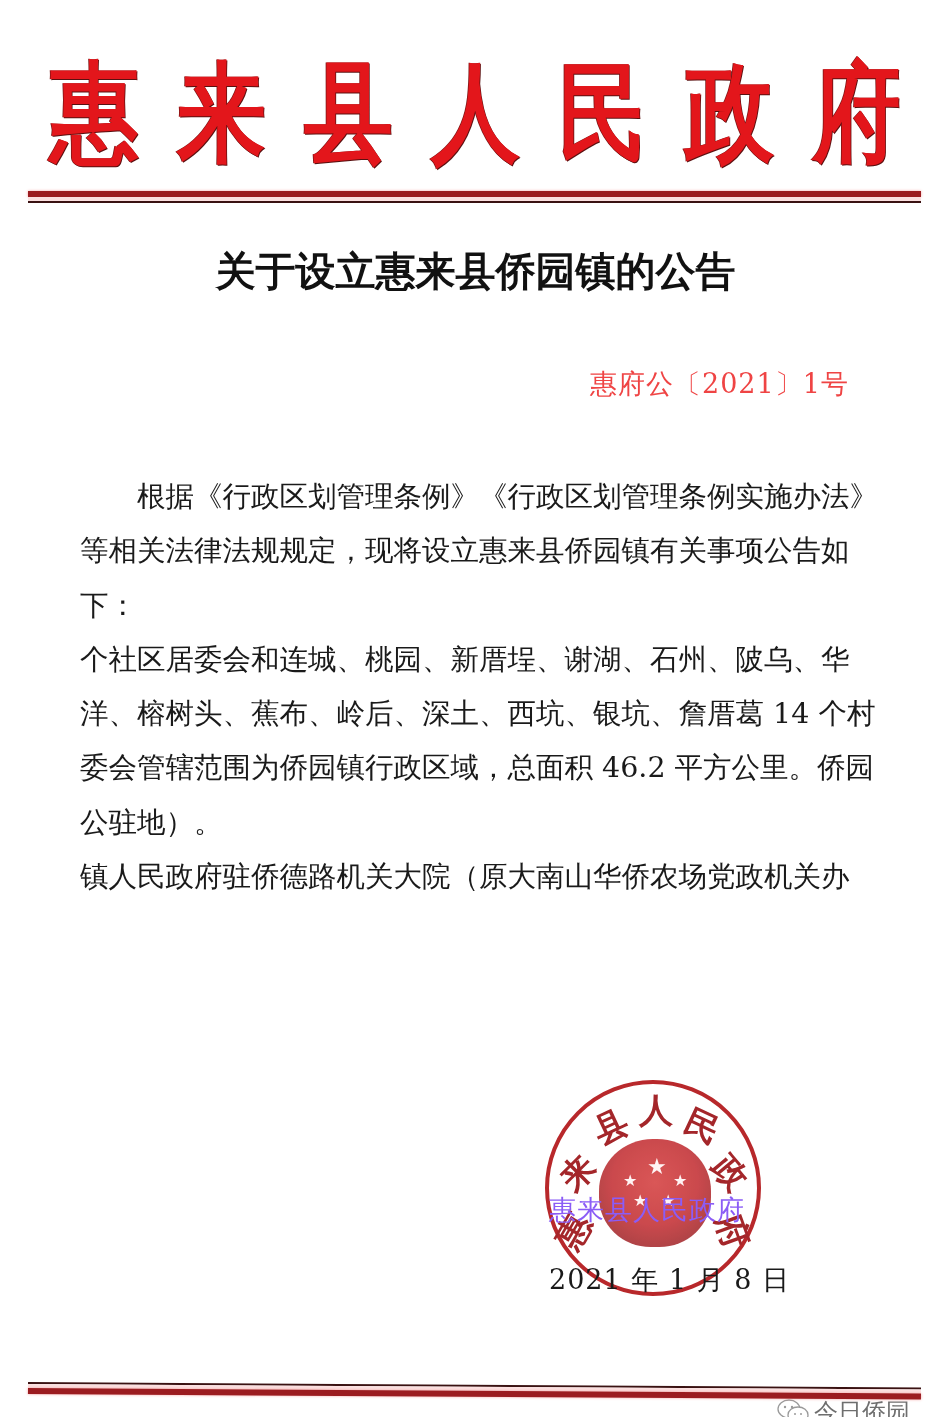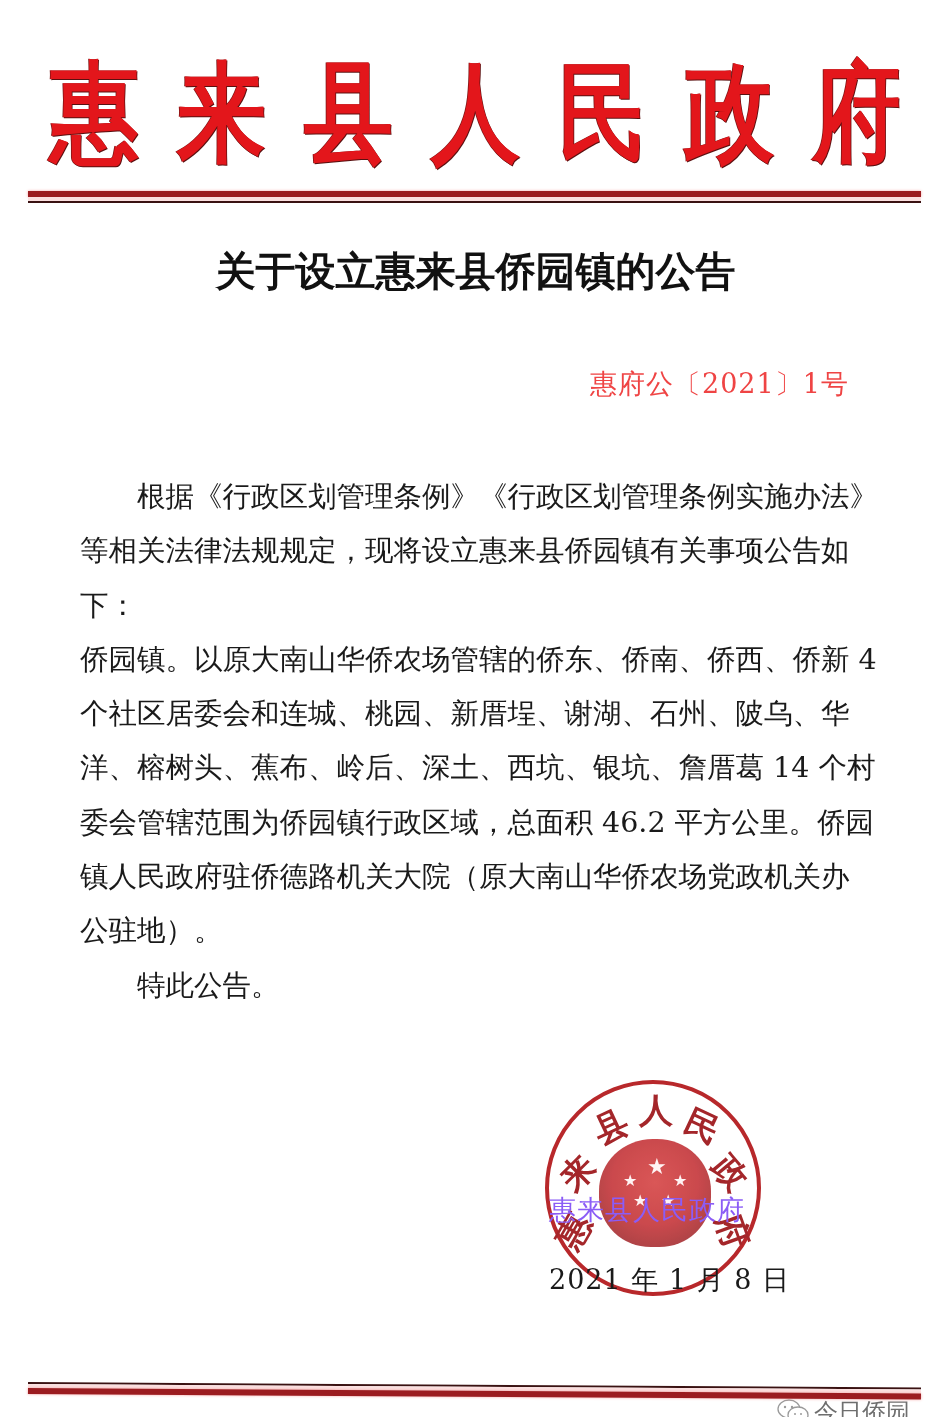--- a/index.html
+++ b/index.html
@@ -186,27 +186,25 @@
 </div>
 
 <div class="title">关于设立惠来县侨园镇的公告</div>
 
 <div class="doc-number">惠府公〔2021〕1号</div>
 
 <div class="body">
   <p class="indent">根据《行政区划管理条例》《行政区划管理条例实施办法》</p>
   <p>等相关法律法规规定，现将设立惠来县侨园镇有关事项公告如</p>
   <p>下：</p>
-  <p>侨园镇。以原大南山华侨农场管辖的侨东、侨南、侨西、侨新 4</p>
   <p>个社区居委会和连城、桃园、新厝埕、谢湖、石州、陂乌、华</p>
   <p>洋、榕树头、蕉布、岭后、深土、西坑、银坑、詹厝葛 14 个村</p>
   <p>委会管辖范围为侨园镇行政区域，总面积 46.2 平方公里。侨园</p>
+  <p>公驻地）。</p>
   <p>镇人民政府驻侨德路机关大院（原大南山华侨农场党政机关办</p>
-  <p>公驻地）。</p>
-  <p class="indent">特此公告。</p>
 </div>
 
 <div class="seal">
   <div class="emblem">
     <span class="star" style="left:48px;top:20px;font-size:22px;">★</span>
     <span class="star" style="left:24px;top:34px;">★</span>
     <span class="star" style="left:34px;top:54px;">★</span>
     <span class="star" style="left:62px;top:54px;">★</span>
     <span class="star" style="left:74px;top:34px;">★</span>
   </div>

